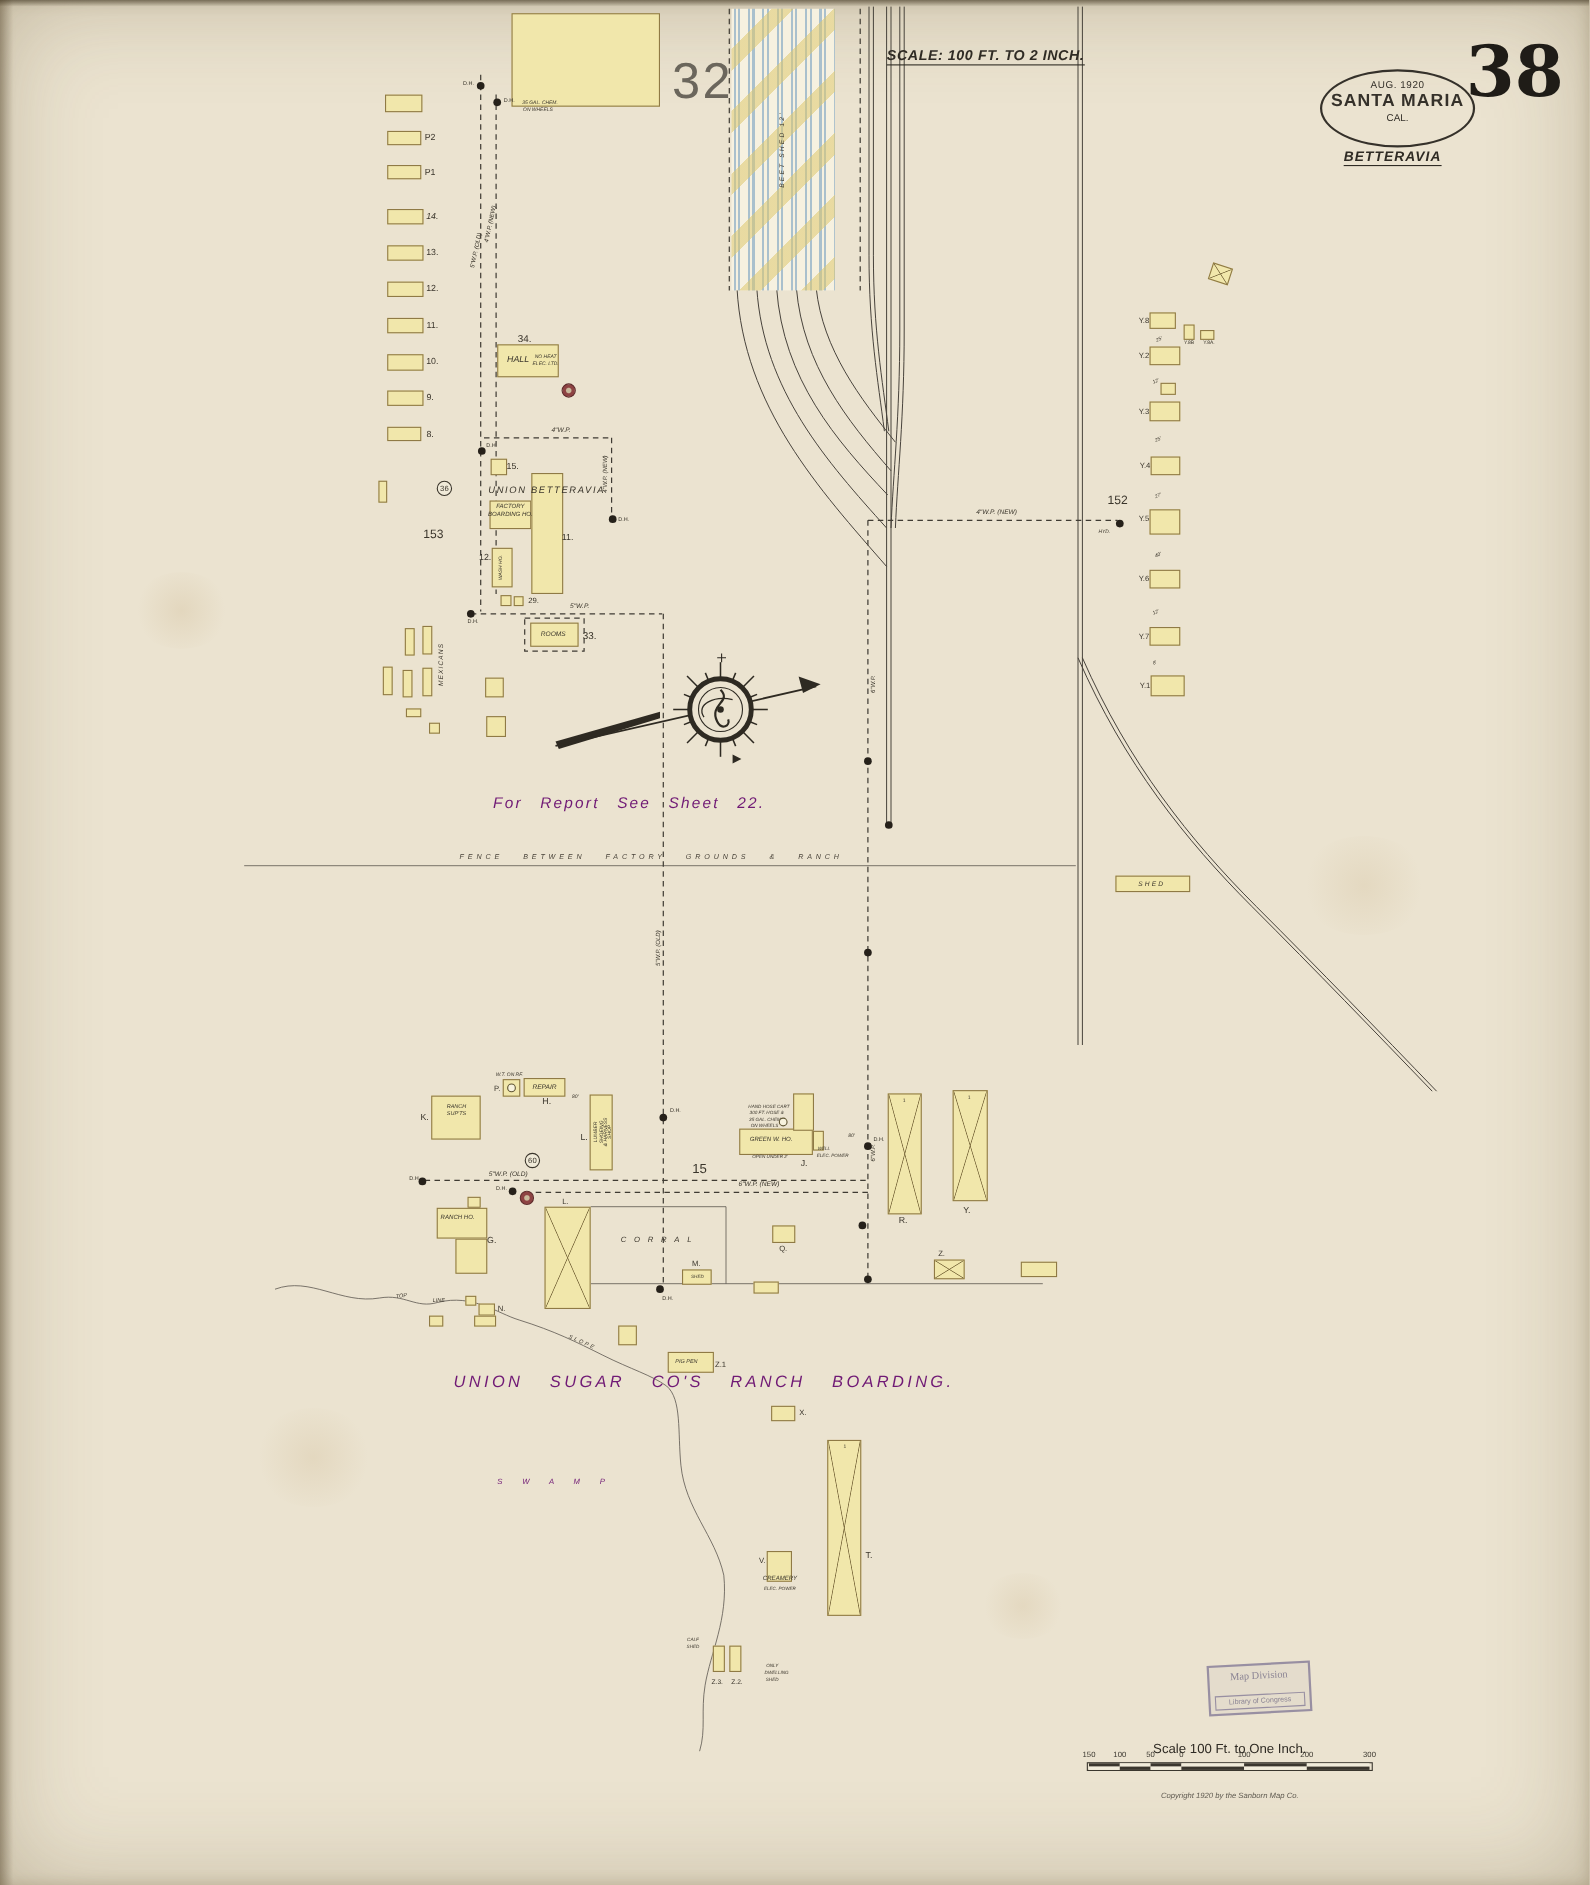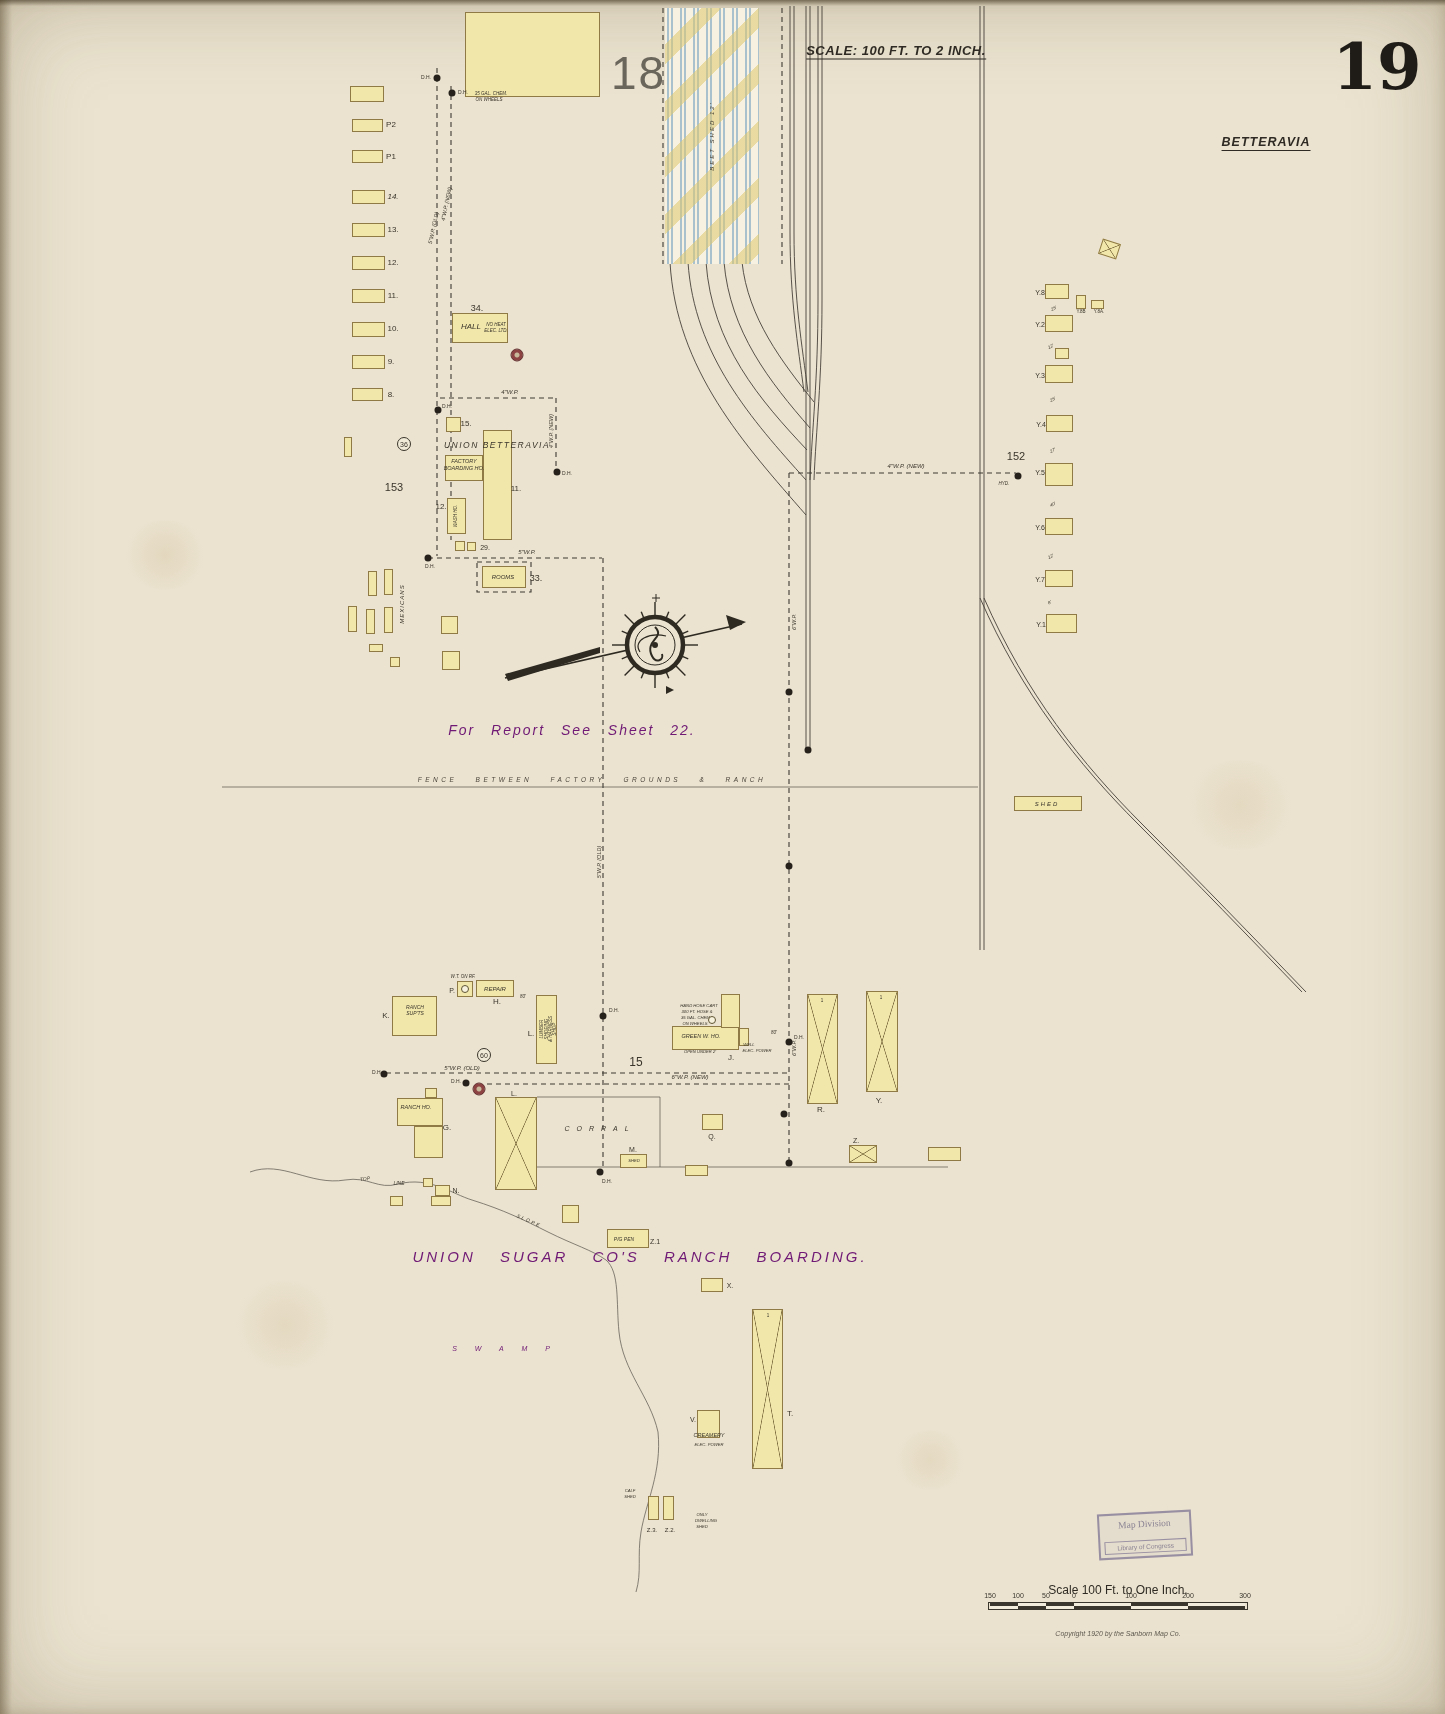--- a/index.html
+++ b/index.html
@@ -356,23 +356,28 @@
         <line x1="195.50609665440987" y1="64.49390334559011" x2="205.40559159102153" y2="54.59440840897845"></line>
         <line x1="201.79250644282732" y1="73.90218046141237" x2="208.25966317040633" y2="71.22339643485674"></line>
       </g>
     <path d="M175 67 C186 78 164 80 172 96 C176 104 184 100 182 94" fill="none" stroke="#2e2a22" stroke-width="2"></path>
     <path d="M160 92 C152 80 170 72 186 76" fill="none" stroke="#2e2a22" stroke-width="1.2"></path>
     <circle cx="175" cy="85" r="3" fill="#2e2a22"></circle>
     <path d="M172 38 h8 M176 34 v8" stroke="#2e2a22" stroke-width="1"></path>
     <polygon points="186,122 186,134 194,130 186,126" fill="#2e2a22"></polygon>
   </svg>
 
-  <div id="adjacent-sheet">18</div>
+  <div id="adjacent-sheet">32</div>
   <div id="scale-header">SCALE: 100 FT. TO 2 INCH.</div>
-  <div id="sheet-number">19</div>
+  <div id="sheet-number">38</div>
+  <div id="stamp">
+    <div class="l1">AUG. 1920</div>
+    <div class="l2">SANTA MARIA</div>
+    <div class="l3">CAL.</div>
+  </div>
   <div id="betteravia">BETTERAVIA</div>
 
   <div id="report-note" class="note" style="left:572px;top:730px;">For Report See Sheet 22.</div>
   <div id="fence-note" class="note" style="left:592px;top:780px;">FENCE BETWEEN FACTORY GROUNDS &amp; RANCH</div>
   <div id="ranch-title" class="note" style="left:640px;top:1256px;">UNION SUGAR CO'S RANCH BOARDING.</div>
   <div id="swamp-note" class="note" style="left:505px;top:1348px;">S W A M P</div>
 
   <div id="scale-text">Scale 100 Ft. to One Inch.</div>
   <div id="scalebar">
       <div class="sbcell" style="left: 1px; width: 28px; top: 0px; height: 3px; background: rgb(58, 54, 46);"></div>

